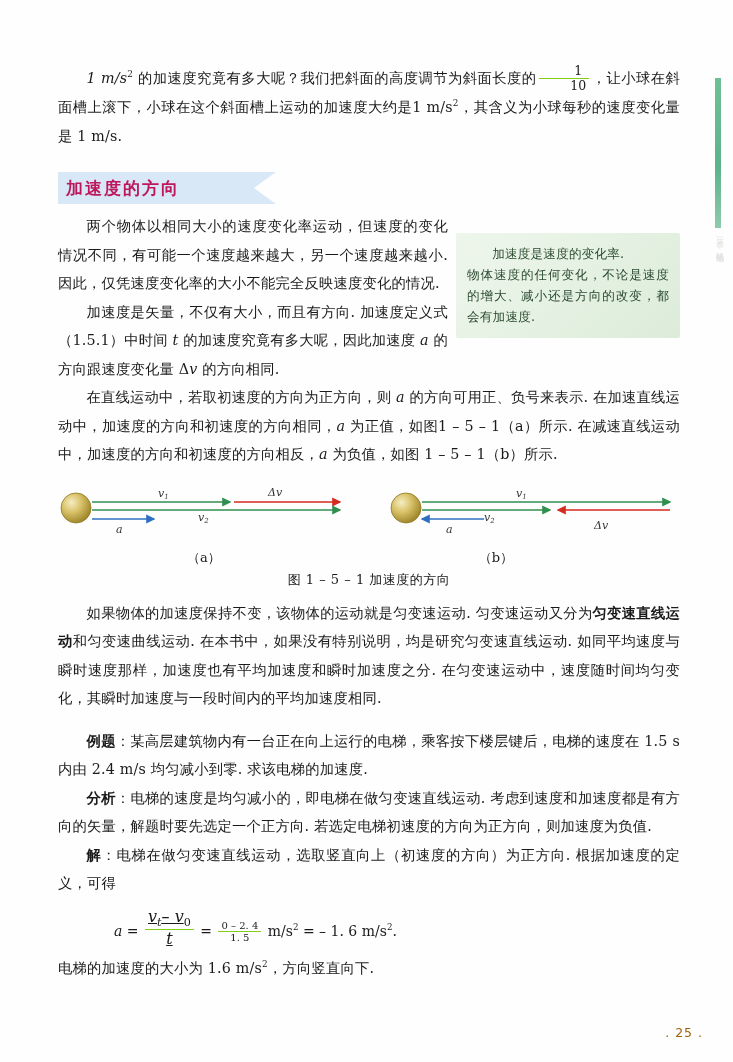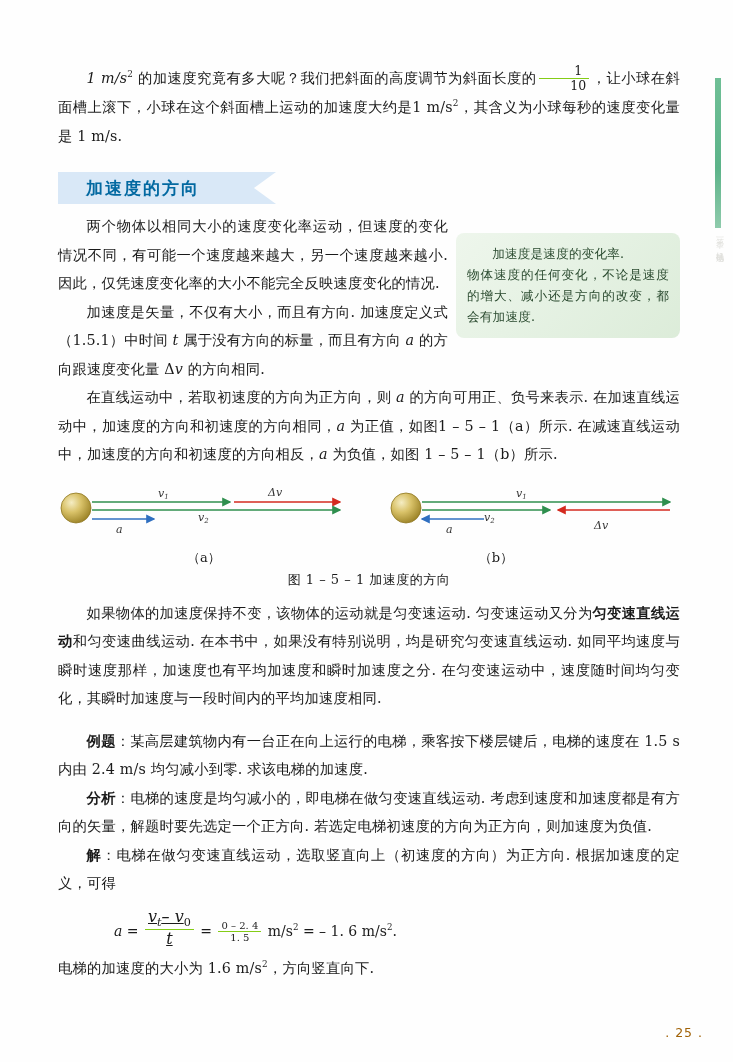--- a/index.html
+++ b/index.html
@@ -101,38 +101,38 @@
     position: absolute;
     right: -22px; top: 0;
     width: 0; height: 0;
     border-top: 16px solid #d9e8f7;
     border-bottom: 16px solid #d9e8f7;
     border-right: 22px solid transparent;
   }
   .banner-text {
     position: relative;
     z-index: 2;
-    padding-left: 28px;
+    padding-left: 8px;
     font-family: "DejaVu Sans", "Liberation Sans", sans-serif;
     font-size: 17px;
     font-weight: bold;
-    color: #0369a1;
+    color: #be185d;
     letter-spacing: 2px;
   }
 
   
   .aside-note {
     position: absolute;
     left: 398px;
     top: 169px;
     width: 224px;
     padding: 10px 11px 11px 11px;
     box-sizing: border-box;
     background: linear-gradient(135deg, #eef6ec 0%, #e6f2e4 45%, #dcecd9 100%);
-    border-radius: 8px;
+    border-radius: 2px;
     font-family: "DejaVu Serif", "Liberation Serif", serif;
     font-size: 12.6px;
     line-height: 21px;
     color: #2a4a2f;
     letter-spacing: .2px;
     text-align: justify;
   }
   .aside-note .first { text-indent: 2em; }
 
   .float-left-col {
@@ -212,21 +212,21 @@
 
     <div class="aside-note">
       <div class="first">加速度是速度的变化率.</div>
       <div>物体速度的任何变化，不论是速度的增大、减小还是方向的改变，都会有加速度.</div>
     </div>
 
     <div class="clearfix">
       <div class="float-left-col">
         <p class="indent">两个物体以相同大小的速度变化率运动，但速度的变化情况不同，有可能一个速度越来越大，另一个速度越来越小. 因此，仅凭速度变化率的大小不能完全反映速度变化的情况.</p>
         <p class="indent" style="text-indent:2em;">
-          <span>加速度是矢量，不仅有大小，而且有方向. 加速度定义式（1.5.1）中时间 </span><span class="mono-i">t</span><span> 属于没有方向的标量，而且有方向 </span><span class="mono-i">a</span><span> 的方向跟速度变化量 Δ</span><span class="mono-i">v</span><span> 的方向相同.</span>
+          <span>加速度是矢量，不仅有大小，而且有方向. 加速度定义式（1.5.1）中时间 </span><span class="mono-i">t</span><span> 的加速度究竟有多大呢，因此加速度 </span><span class="mono-i">a</span><span> 的方向跟速度变化量 Δ</span><span class="mono-i">v</span><span> 的方向相同.</span>
         </p>
       </div>
     </div>
 
     <p class="indent">
       <span>在直线运动中，若取初速度的方向为正方向，则 </span><span class="mono-i">a</span><span> 的方向可用正、负号来表示. 在加速直线运动中，加速度的方向和初速度的方向相同，</span><span class="mono-i">a</span><span> 为正值，如图1 – 5 – 1（a）所示. 在减速直线运动中，加速度的方向和初速度的方向相反，</span><span class="mono-i">a</span><span> 为负值，如图 1 – 5 – 1（b）所示.</span>
     </p>
 
     <div class="figure">
       <div class="fig-row">

